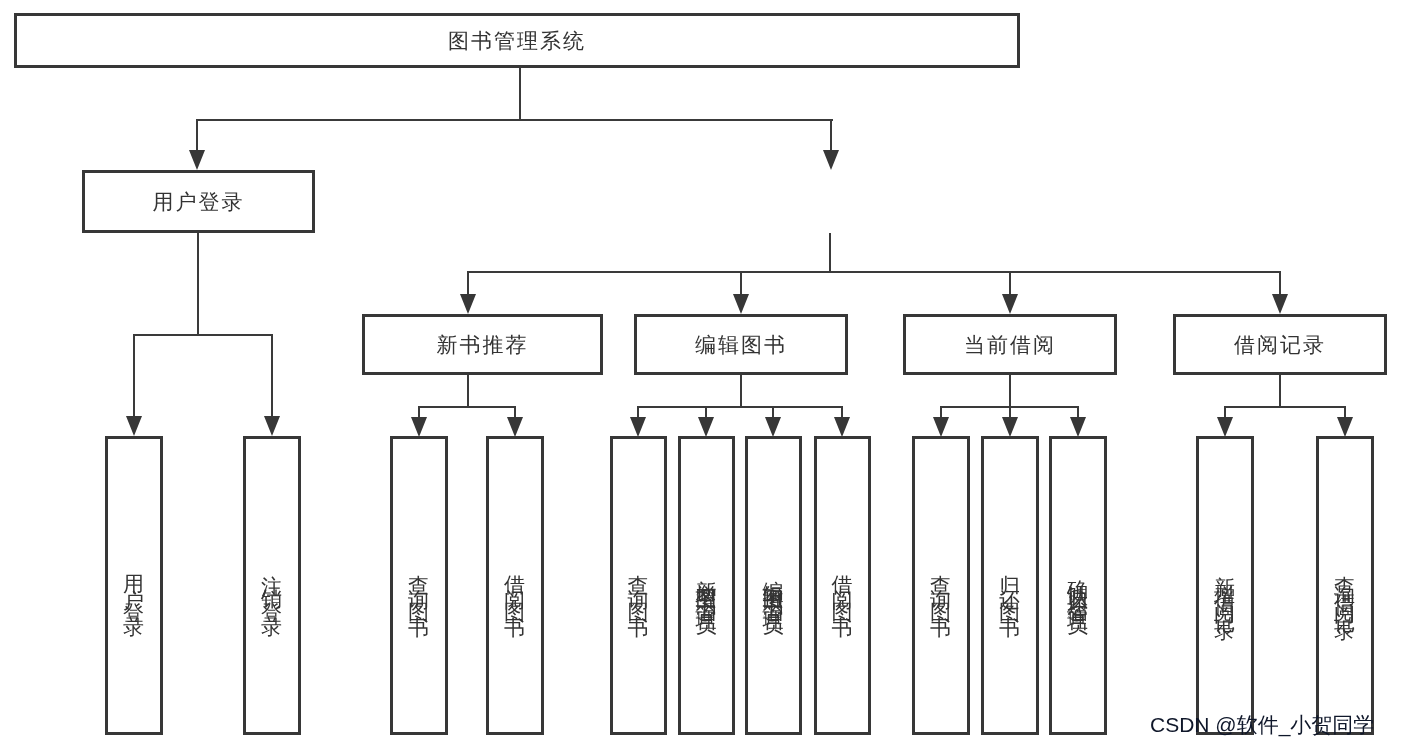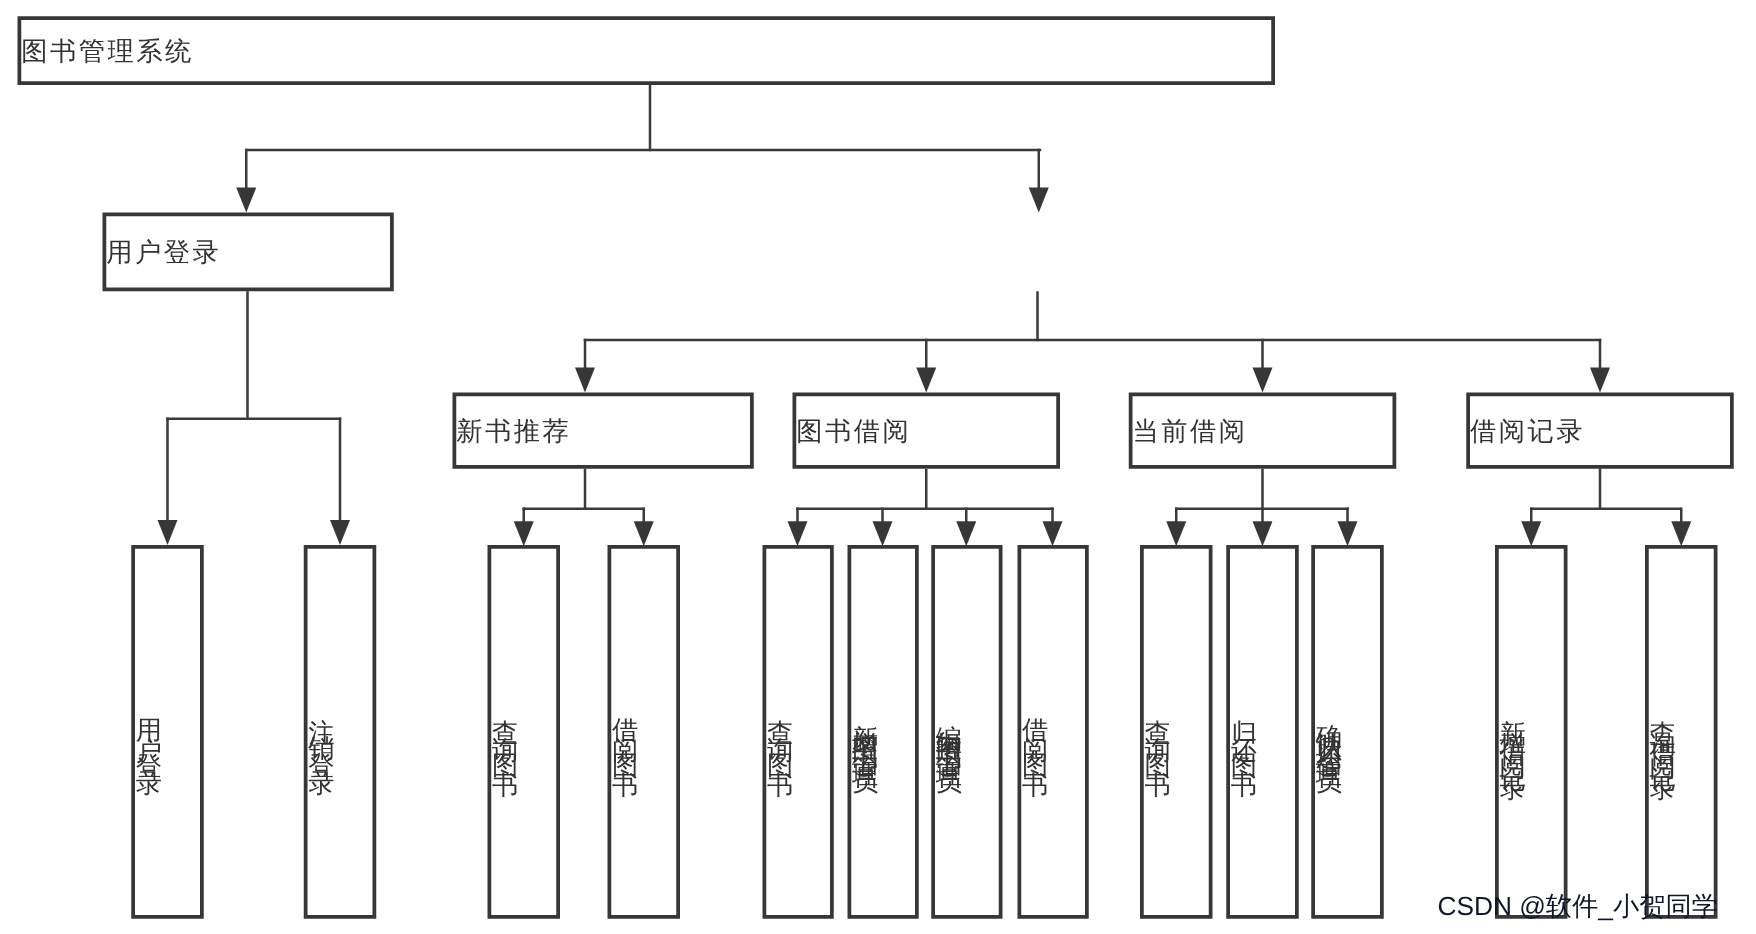--- a/index.html
+++ b/index.html
@@ -17,21 +17,21 @@
     background: #ffffff;
     overflow: hidden;
   }
   .box {
     position: absolute;
     box-sizing: border-box;
     border: 3px solid #373737;
     background: #ffffff;
     display: flex;
     align-items: center;
-    justify-content: flex-start;
+    justify-content: center;
     color: #333333;
   }
   .box.h span {
     font-size: 21px;
     letter-spacing: 2px;
     white-space: nowrap;
   }
   .box.v span {
     writing-mode: vertical-rl;
     text-orientation: mixed;
@@ -98,21 +98,21 @@
   <div class="arrow" style="left:733px; top:294px"></div>
   <div class="line" style="left:1009px; top:271px; width:2px; height:27px"></div>
   <div class="arrow" style="left:1002px; top:294px"></div>
   <div class="line" style="left:1279px; top:271px; width:2px; height:27px"></div>
   <div class="arrow" style="left:1272px; top:294px"></div>
 
   <div class="box h" style="left:362px; top:314px; width:241px; height:61px">
     <span>新书推荐</span>
   </div>
   <div class="box h" style="left:634px; top:314px; width:214px; height:61px">
-    <span>图书借阅</span>
+    <span>编辑图书</span>
   </div>
   <div class="box h" style="left:903px; top:314px; width:214px; height:61px">
     <span>当前借阅</span>
   </div>
   <div class="box h" style="left:1173px; top:314px; width:214px; height:61px">
     <span>借阅记录</span>
   </div>
 
   <div class="line" style="left:467px; top:375px; width:2px; height:32px"></div>
   <div class="line" style="left:418px; top:406px; width:98px; height:2px"></div>

